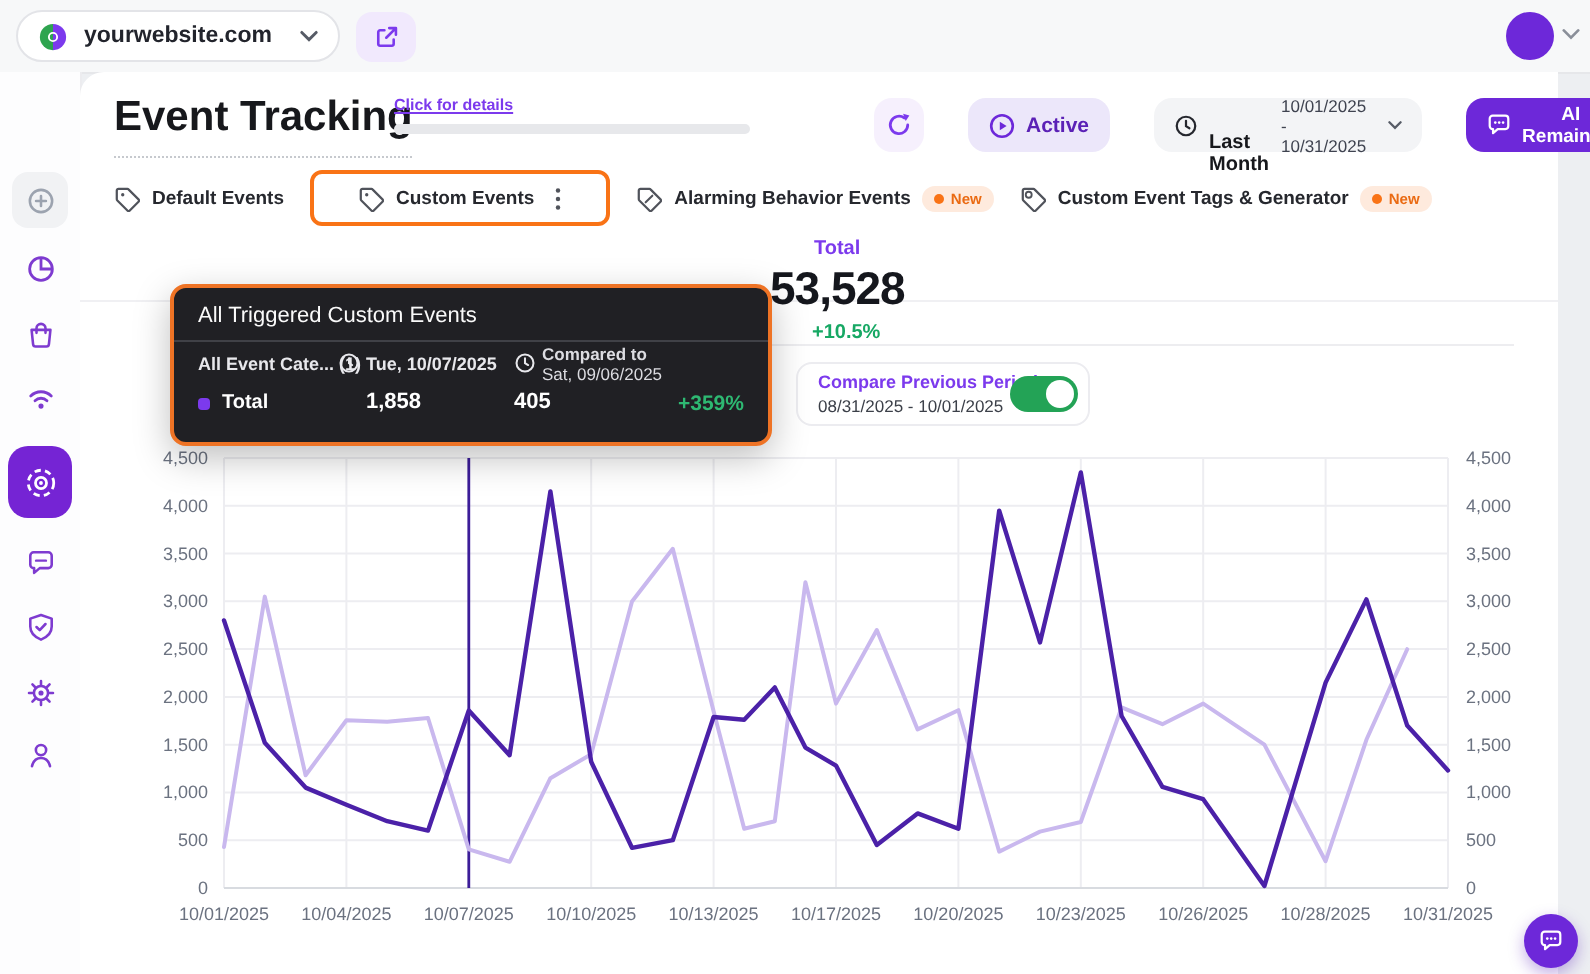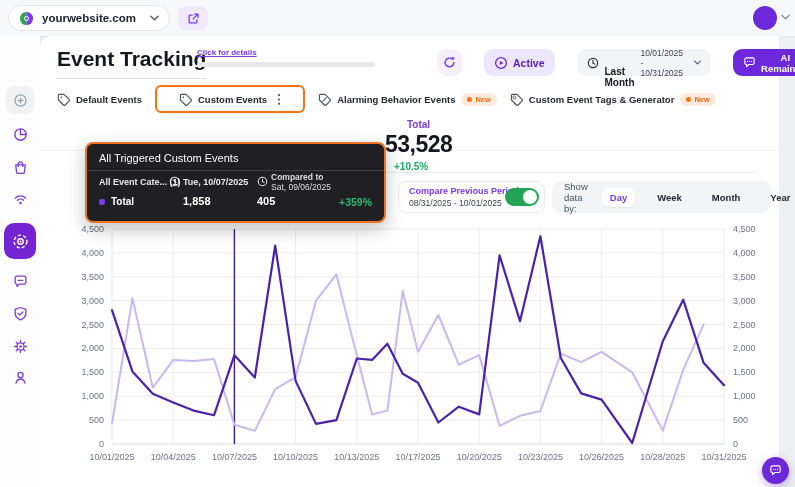--- a/index.html
+++ b/index.html
@@ -39,21 +39,21 @@
   .tab{display:flex;align-items:center;gap:6px;cursor:pointer;color:#50535b;}
   .tab-label{font-size:9.5px;font-weight:700;color:#26282e;}
   .tab-hl{border:2px solid #f97316;border-radius:6px;padding:0 22px;height:24px;}
   .new-badge{display:flex;align-items:center;gap:3px;background:#feeadd;border-radius:8px;padding:2px 6px;}
   .new-badge i{width:5px;height:5px;border-radius:50%;background:#f97316;}
   .new-badge span{font-size:7.5px;font-weight:700;color:#ea6a12;}
   .tabs-divider{position:absolute;left:0;top:114px;width:739px;height:1px;background:#f0f0f3;}
   
   .total-label{position:absolute;left:407px;top:119px;font-size:10px;font-weight:700;color:#7c3aed;}
   .total-value{position:absolute;left:385px;top:131px;font-size:23px;font-weight:700;color:#15171d;letter-spacing:-0.5px;}
-  .total-delta{position:absolute;left:394px;top:161px;font-size:10px;font-weight:700;color:#17a864;}
+  .total-delta{position:absolute;left:406px;top:161px;font-size:10px;font-weight:700;color:#17a864;}
   .stats-divider{position:absolute;left:97px;top:172px;width:660px;height:1px;background:#ededf0;}
   .cmp-card{position:absolute;left:398px;top:181px;width:147px;height:32px;background:#fff;border:1px solid #ececf0;border-radius:8px;box-sizing:border-box;}
   .cmp-label{position:absolute;left:10px;top:4px;font-size:9px;font-weight:700;color:#7c3aed;white-space:nowrap;}
   .cmp-range{position:absolute;left:10px;top:16px;font-size:8.5px;color:#3c4049;white-space:nowrap;}
   .toggle{position:absolute;left:505px;top:188px;width:34px;height:18px;background:#23a356;border-radius:10px;cursor:pointer;}
   .toggle i{position:absolute;right:2px;top:2px;width:14px;height:14px;background:#fff;border-radius:50%;}
   .show-group{position:absolute;left:552px;top:181px;width:219px;height:32px;background:#f3f4f6;border-radius:9px;display:flex;align-items:center;padding:0 12px;box-sizing:border-box;gap:14px;}
   .show-label{font-size:9.5px;color:#4b5563;}
   .opt{font-size:9.5px;font-weight:600;color:#26282e;cursor:pointer;padding:4px 8px;}
   .opt-sel{background:#fff;border-radius:6px;color:#7c3aed;font-weight:700;box-shadow:0 1px 2px rgba(0,0,0,.06);}
@@ -309,27 +309,20 @@
   <div class="stats-divider"></div>
 
   <div class="cmp-card">
     <div class="cmp-label">Compare Previous Period</div>
     <div class="cmp-range">08/31/2025 - 10/01/2025</div>
   </div>
   <div class="toggle">
       <i></i>
     </div>
 
-  <div class="show-group">
-    <span class="show-label">Show data by:</span>
-    <span class="opt opt-sel">Day</span>
-    <span class="opt">Week</span>
-    <span class="opt">Month</span>
-    <span class="opt">Year</span>
-  </div>
 
   <svg id="chart-svg" width="740" height="260">
       <line x1="57" y1="7" x2="57" y2="222" stroke="#ededf1" stroke-width="1"></line>
       <text x="57" y="238" text-anchor="middle" class="axlbl">10/01/2025</text>
       <line x1="118.2" y1="7" x2="118.2" y2="222" stroke="#ededf1" stroke-width="1"></line>
       <text x="118.2" y="238" text-anchor="middle" class="axlbl">10/04/2025</text>
       <line x1="179.4" y1="7" x2="179.4" y2="222" stroke="#ededf1" stroke-width="1"></line>
       <text x="179.4" y="238" text-anchor="middle" class="axlbl">10/07/2025</text>
       <line x1="240.6" y1="7" x2="240.6" y2="222" stroke="#ededf1" stroke-width="1"></line>
       <text x="240.6" y="238" text-anchor="middle" class="axlbl">10/10/2025</text>

